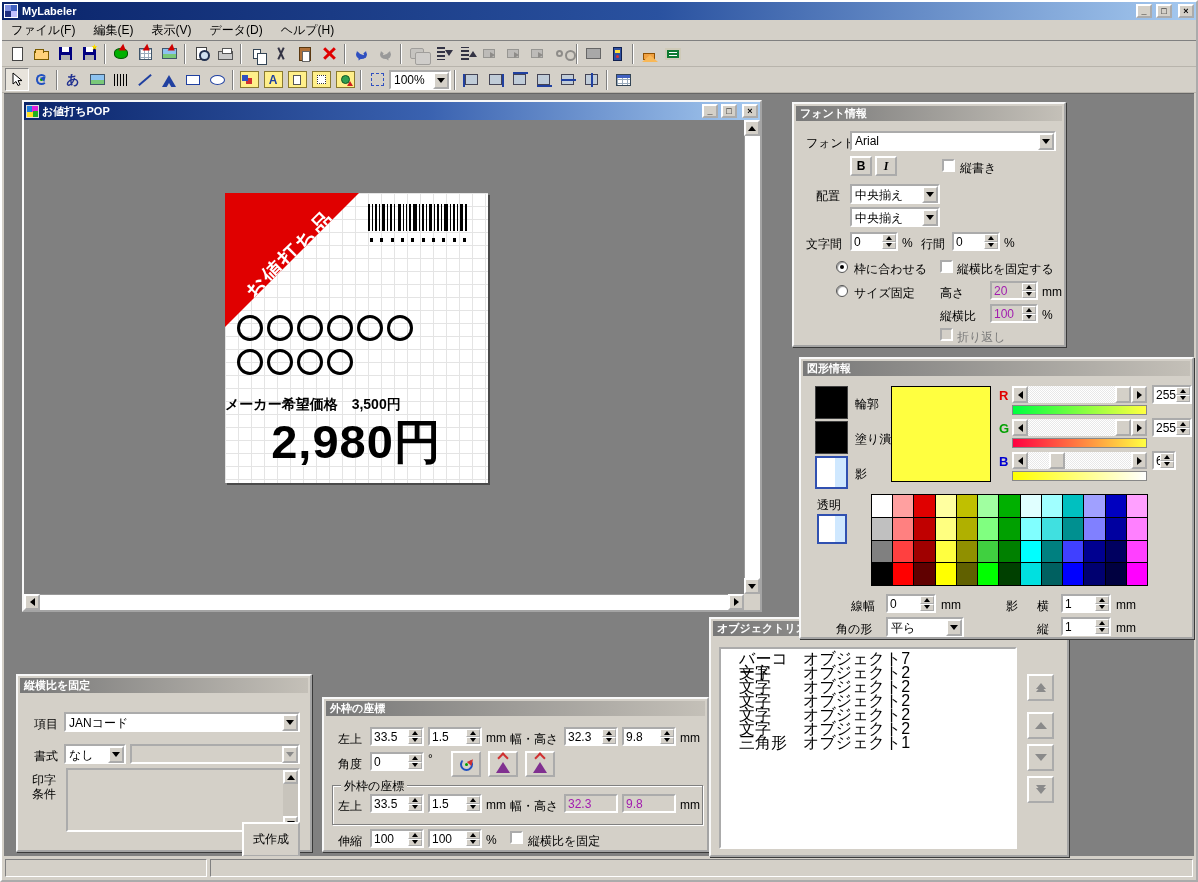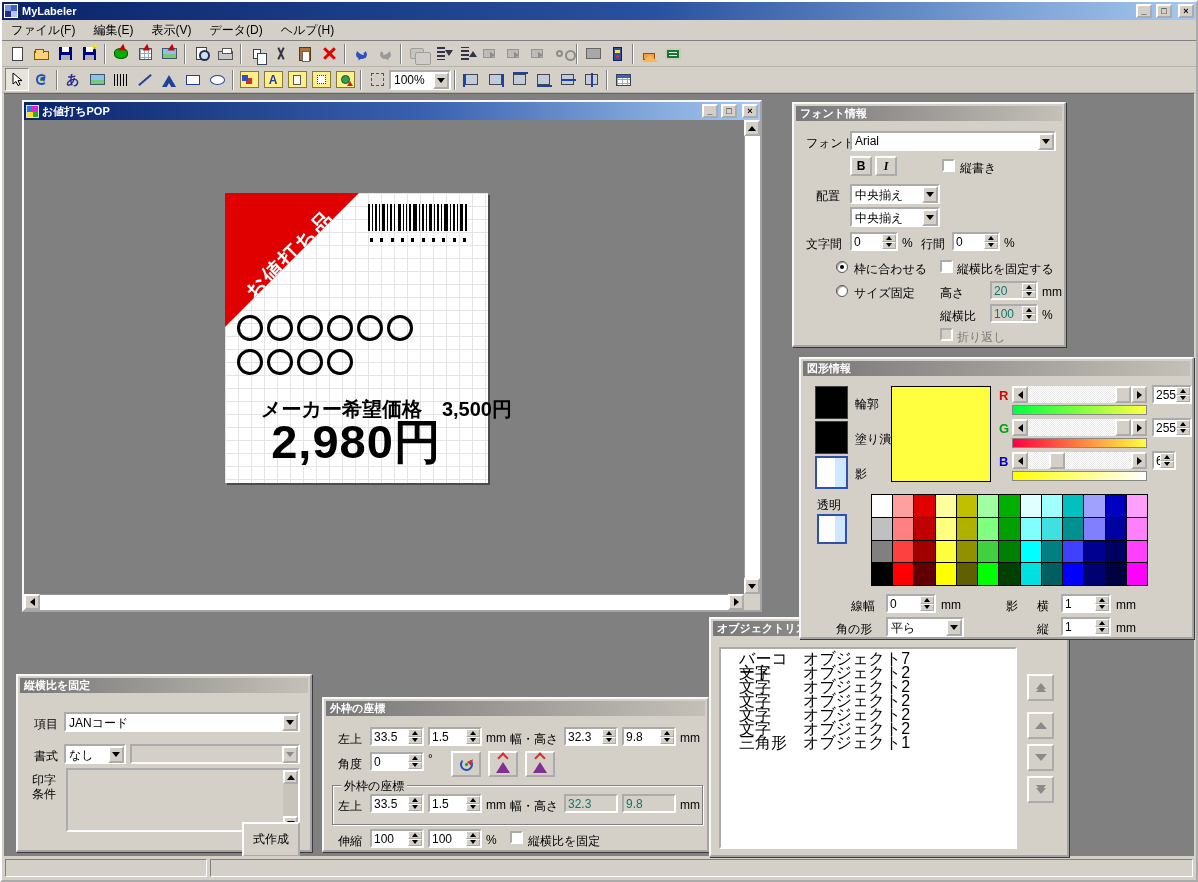--- a/index.html
+++ b/index.html
@@ -95,21 +95,21 @@
   .ic-table{width:15px;height:12px;background:#fff;border:1px solid #345;
     background-image:linear-gradient(#4060c0 3px,transparent 3px),linear-gradient(#9ab 1px,transparent 1px),linear-gradient(90deg,#9ab 1px,transparent 1px);background-size:100% 100%,5px 4px,5px 4px;}
   
   .combo{display:flex;height:20px;border:2px inset #fff;background:#fff;align-items:flex-start;}
   .combo .val{flex:1;padding:1px 3px;overflow:hidden;white-space:nowrap;}
   .cbtn{width:16px;background:#d4d0c8;border:2px outset #fff;display:flex;align-items:center;justify-content:center;}
   .cbtn::after{content:"";width:0;height:0;border:4px solid transparent;border-top:5px solid #000;margin-top:4px;}
   .combo.dis2{background:#d4d0c8;} .combo.dis2 .cbtn::after{border-top-color:#8a8a8a;}
   .spin{display:flex;height:19px;border:2px inset #fff;background:#fff;}
   .spin .val{flex:1;padding:1px 2px;overflow:hidden;}
-  .spin.dis2{background:#d4d0c8;color:#0f766e;}
+  .spin.dis2{background:#d4d0c8;color:#a21caf;}
   .spinbtns{width:14px;display:flex;flex-direction:column;}
   .spinbtns .sb{flex:1;background:#d4d0c8;border:1px outset #fff;display:flex;align-items:center;justify-content:center;}
   .spinbtns .sb.u::after{content:"";border:3px solid transparent;border-bottom:4px solid #000;margin-top:-3px;}
   .spinbtns .sb.d::after{content:"";border:3px solid transparent;border-top:4px solid #000;margin-bottom:-3px;}
   .cb{width:13px;height:13px;border:2px inset #fff;background:#fff;display:inline-block;}
   .cb.dis2{background:#d4d0c8;}
   .radio{width:12px;height:12px;border:1px solid #555;border-radius:50%;background:#fff;box-shadow:inset 1px 1px 1px #999;}
   .radio.sel::after{content:"";display:block;width:4px;height:4px;border-radius:50%;background:#000;margin:3px;}
   .btn3{background:#d4d0c8;border:2px outset #fff;display:flex;align-items:center;justify-content:center;}
   .glabel{color:#7a7a7a;}
@@ -140,21 +140,21 @@
   .ribbon{position:absolute;left:0;top:0;width:134px;height:134px;background:#e00000;clip-path:polygon(0 0,100% 0,0 100%);}
   .ribbon span{position:absolute;left:-30px;top:48px;width:190px;text-align:center;transform:rotate(-45deg);
     color:#fff;font-weight:bold;font-size:21px;letter-spacing:2px;}
   .bcwrap{position:absolute;left:143px;top:11px;width:100px;}
   .bcdots{display:flex;justify-content:space-between;width:96px;margin:4px 0 0 2px;}
   .bcdots i{width:3px;height:4px;background:#000;}
   .prodrow{position:absolute;left:20px;top:86px;display:flex;align-items:center;}
   .prodname{font-weight:900;font-size:31px;letter-spacing:0px;line-height:31px;font-family:"Liberation Sans","DejaVu Sans",sans-serif;}
   .crow{position:absolute;display:flex;}
   .circ{width:26px;height:26px;border:3px solid #000;border-radius:50%;margin-right:4px;background:transparent;}
-  .msrp{position:absolute;left:0;top:203px;width:100%;text-align:right;font-weight:bold;font-size:20px;margin-left:24px;}
+  .msrp{position:absolute;left:0;top:203px;width:100%;text-align:left;font-weight:bold;font-size:14px;}
   .bigprice{position:absolute;left:0;top:218px;width:100%;text-align:center;font-weight:bold;font-size:47px;letter-spacing:1px;}
   
   .swatch{position:absolute;width:33px;height:33px;border:1px solid #404040;}
   .swsel{border:2px solid #3050b0;background:linear-gradient(90deg,#fff 62%,#cfe8ff 62%);}
   .hscroll{position:absolute;height:17px;display:flex;}
   .harr{width:16px;background:#d4d0c8;border:2px outset #fff;display:flex;align-items:center;justify-content:center;}
   .harr.l::after{content:"";border:4px solid transparent;border-right:5px solid #000;margin-left:-4px;}
   .harr.r::after{content:"";border:4px solid transparent;border-left:5px solid #000;margin-right:-4px;}
   .htrack{flex:1;position:relative;background:repeating-conic-gradient(#fff 0 25%,#e8e8e8 0 50%) 0 0/2px 2px;}
   .hthumb{position:absolute;top:0;width:16px;height:100%;background:#d4d0c8;border:2px outset #fff;}

